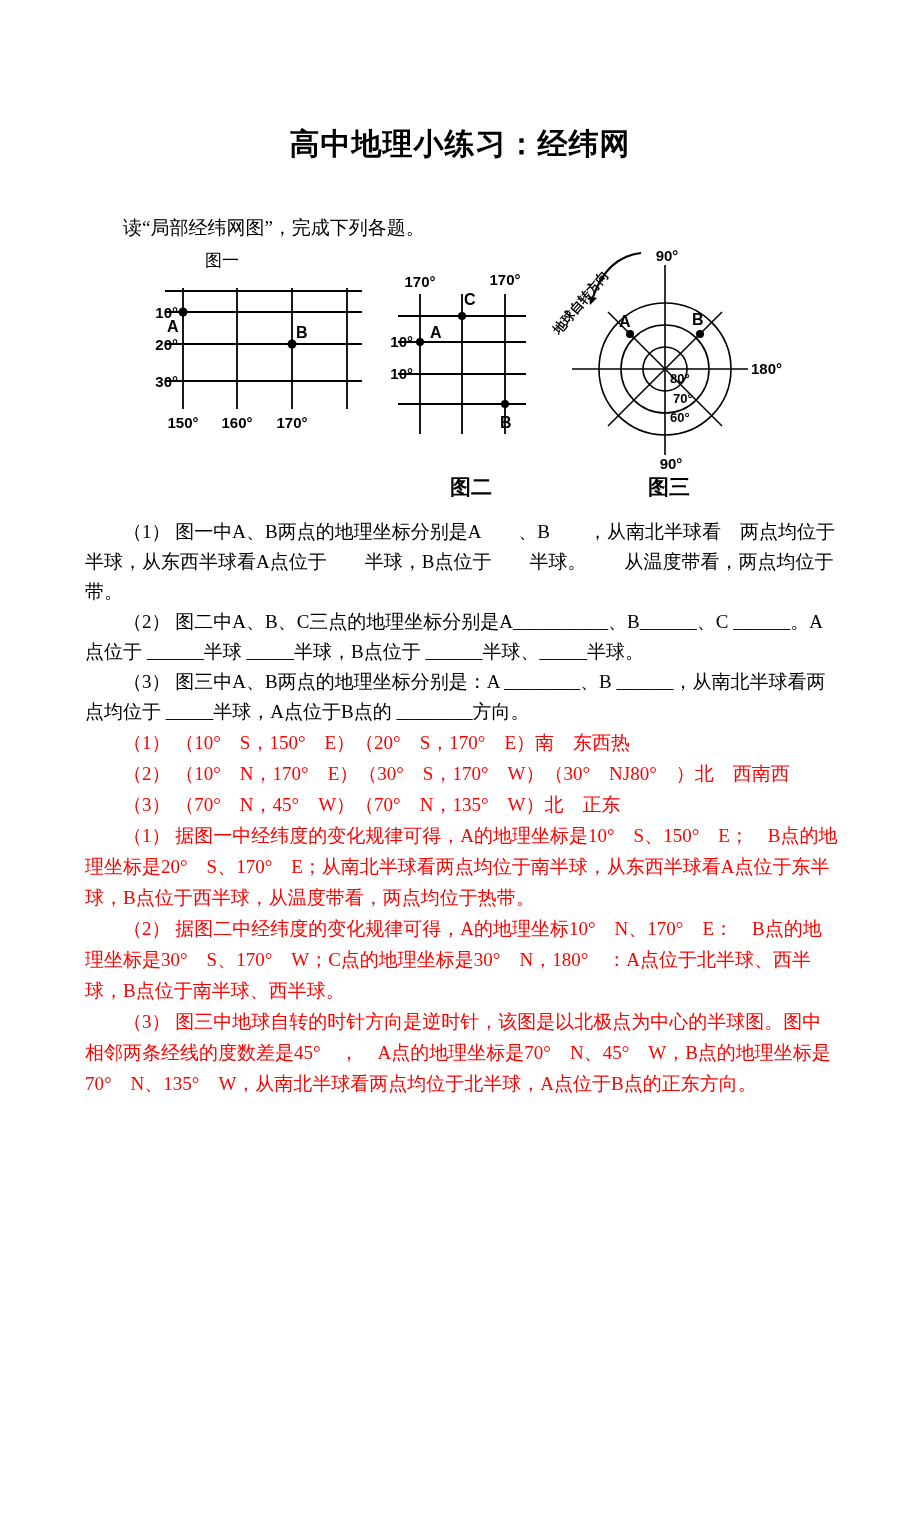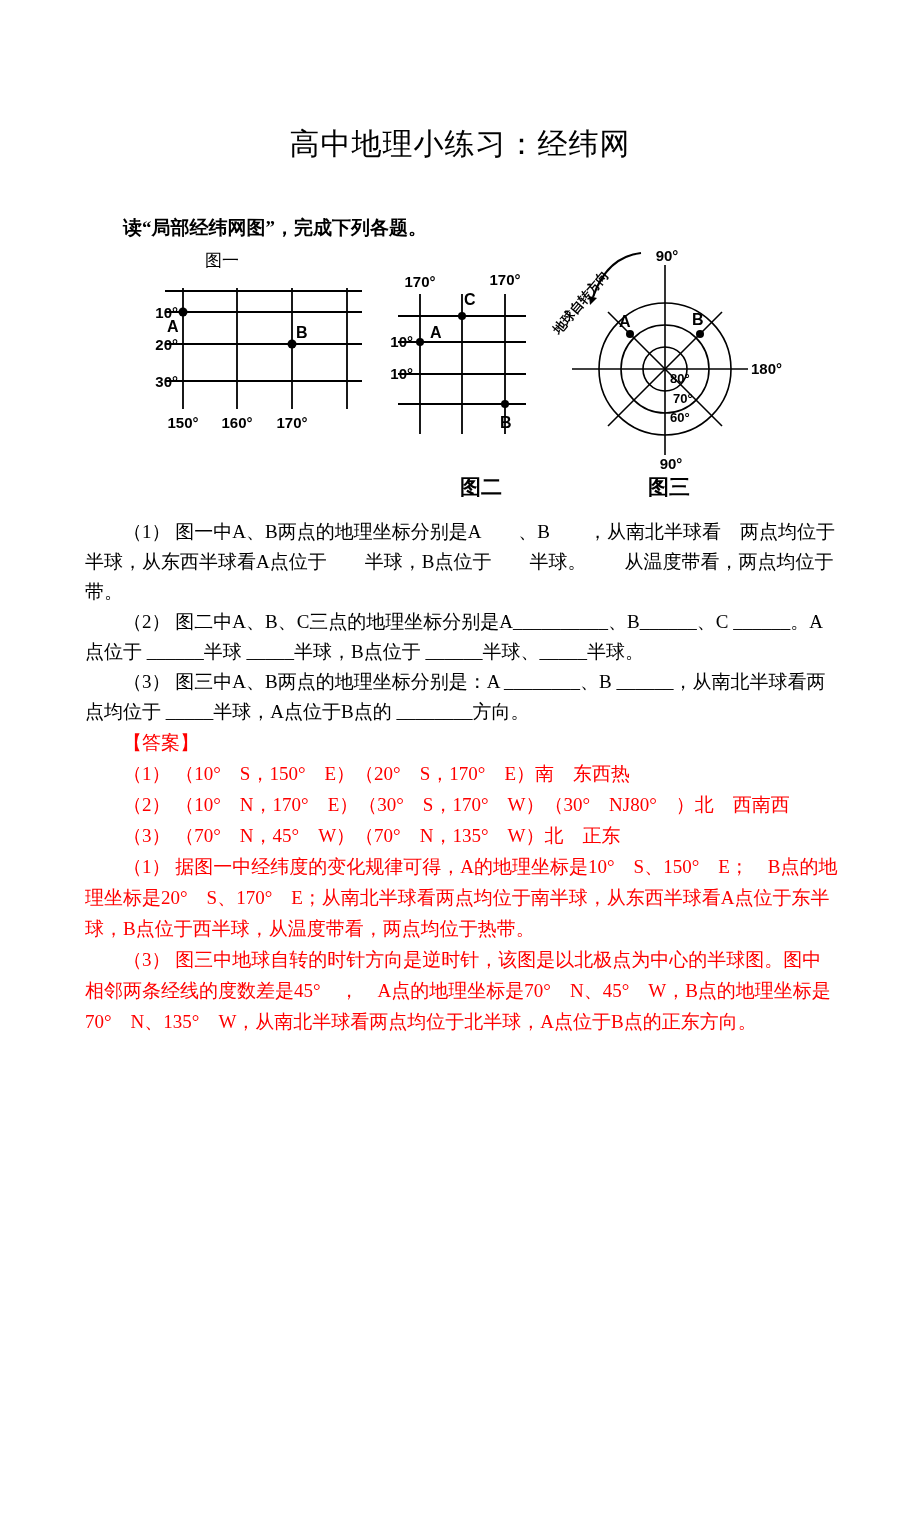--- a/index.html
+++ b/index.html
@@ -4,24 +4,24 @@
 <style>
   html,body { margin:0; padding:0; background:#ffffff; }
   .page {
     position:relative;
     width:920px; height:1516px;
     background:#ffffff;
     font-family:"Liberation Serif","DejaVu Serif",serif;
     color:#000;
     overflow:hidden;
   }
-  .title { margin:0; padding-top:124px; text-align:center; font-size:30px; font-weight:normal; letter-spacing:1px; }
+  .title { margin:0; padding-top:124px; text-align:center; font-size:30px; font-weight:bold; letter-spacing:1px; }
   .subtitle { margin-top:30px; text-align:center; font-size:21px; }
   .content { padding:0 80px 0 85px; }
-  .intro { margin:48px 0 0 0; font-size:19px; line-height:30px; text-indent:2em;font-weight:bold; }
+  .intro { margin:48px 0 0 0; font-size:19px; line-height:30px; text-indent:2em; }
 
   .figures { position:relative; height:266px; }
   .fig-label { position:absolute; font-size:17px; }
   .fig-caption { position:absolute; font-size:21px; font-weight:bold; font-family:"Liberation Sans","DejaVu Sans",sans-serif; }
   .figures svg { position:absolute; overflow:visible; }
   .figures svg text { font-family:"Liberation Sans","DejaVu Sans",sans-serif; font-weight:bold; fill:#000; }
   .axis-t { font-size:15px; }
   .pt-t { font-size:16px; }
   .ring-t { font-size:13px; }
   .rot-t { font-size:13px; }
@@ -114,33 +114,33 @@
       <text class="ring-t" x="125" y="179">60°</text>
       <circle cx="85" cy="91" r="4" fill="#000"></circle>
       <text class="pt-t" x="74" y="84">A</text>
       <circle cx="155" cy="91" r="4" fill="#000"></circle>
       <text class="pt-t" x="147" y="82">B</text>
       <path d="M 96 10 Q 62 14 48 54" stroke="#000" stroke-width="2.2" fill="none"></path>
       <polygon points="45,62 52,55 44,53" fill="#000"></polygon>
       <text class="rot-t" transform="translate(14,92) rotate(-50)">地球自转方向</text>
     </svg>
 
-    <div class="fig-caption" style="left:460px; top:230px;">图二</div>
+    <div class="fig-caption" style="left:450px; top:230px;">图二</div>
     <div class="fig-caption" style="left:648px; top:230px;">图三</div>
   </div>
 
   <div class="content">
     <div class="q-block">
       <p class="q">（1） 图一中A、B两点的地理坐标分别是A　　、B　　，从南北半球看　两点均位于　半球，从东西半球看A点位于　　半球，B点位于　　半球。　　从温度带看，两点均位于　带。</p>
       <p class="q">（2） 图二中A、B、C三点的地理坐标分别是A__________、B______、C ______。A点位于 ______半球 _____半球，B点位于 ______半球、_____半球。</p>
       <p class="q">（3） 图三中A、B两点的地理坐标分别是：A ________、B ______，从南北半球看两点均位于 _____半球，A点位于B点的 ________方向。</p>
     </div>
 
-    <p class="red ans-header">【答案】</p>
     <p class="red">（1） （10°　S，150°　E）（20°　S，170°　E）南　东西热</p>
     <p class="red">（2） （10°　N，170°　E）（30°　S，170°　W）（30°　NJ80°　）北　西南西</p>
     <p class="red ans-3">（3） （70°　N，45°　W）（70°　N，135°　W）北　正东</p>
 
     <p class="red">（1） 据图一中经纬度的变化规律可得，A的地理坐标是10°　S、150°　E；　B点的地理坐标是20°　S、170°　E；从南北半球看两点均位于南半球，从东西半球看A点位于东半球，B点位于西半球，从温度带看，两点均位于热带。</p>
+    <p class="red">（2） 据图二中经纬度的变化规律可得，A的地理坐标10°　N、170°　E：　B点的地理坐标是30°　S、170°　W；C点的地理坐标是30°　N，180°　：A点位于北半球、西半球，B点位于南半球、西半球。</p>
     <p class="red">（3） 图三中地球自转的时针方向是逆时针，该图是以北极点为中心的半球图。图中相邻两条经线的度数差是45°　，　A点的地理坐标是70°　N、45°　W，B点的地理坐标是70°　N、135°　W，从南北半球看两点均位于北半球，A点位于B点的正东方向。</p>
   </div>
 
 </div>
 
 </body></html>

